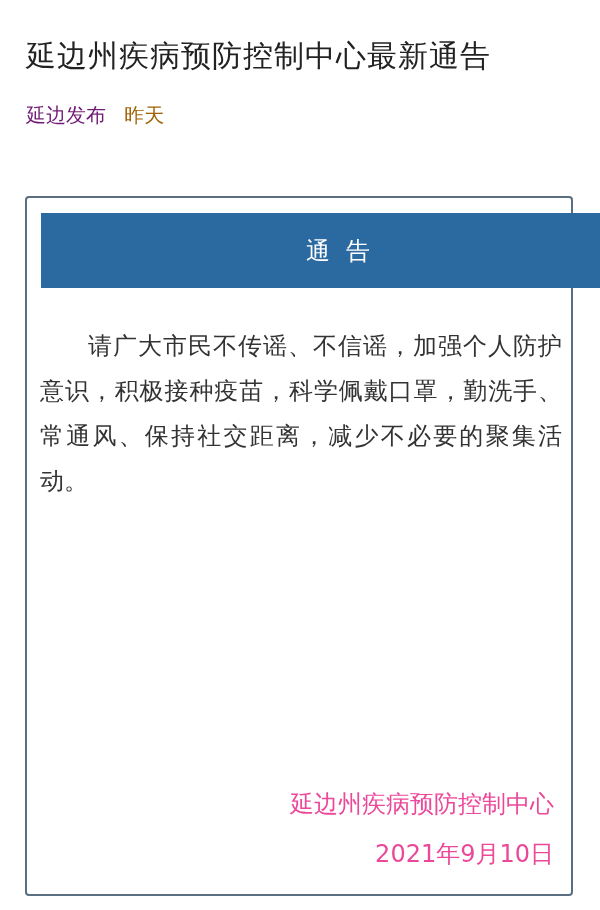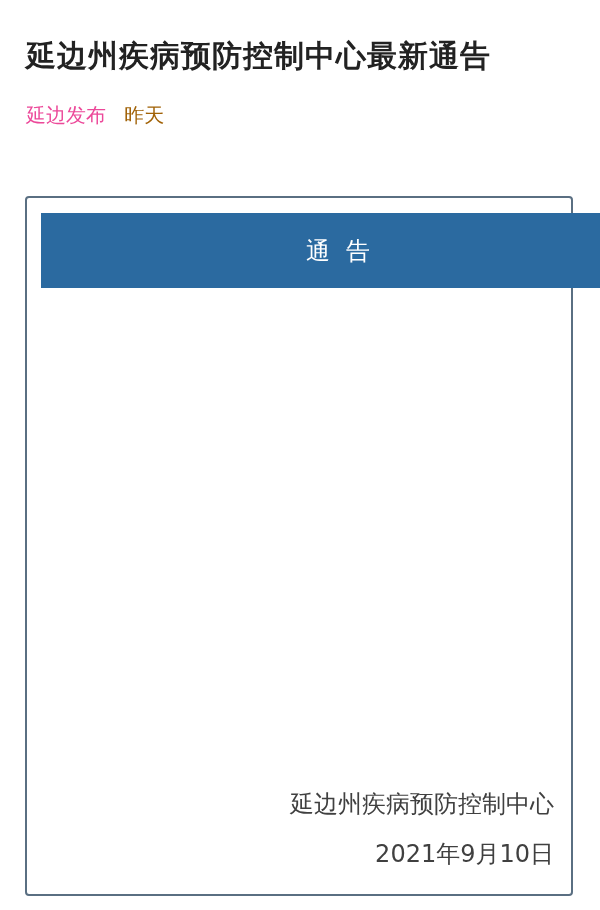--- a/index.html
+++ b/index.html
@@ -1,43 +1,44 @@
 <!DOCTYPE html>
 <html><head>
   <meta charset="utf-8">
   <style>
     html, body { margin:0; padding:0; background:#ffffff; }
     body { width:600px; height:910px; position:relative; overflow:hidden;
            font-family:"DejaVu Sans","Liberation Sans",sans-serif; color:#333; }
-    .title { position:absolute; left:26px; top:36px; font-size:30px; font-weight:bold;
+    .title { position:absolute; left:26px; top:36px; font-size:30px; font-weight:normal;
              color:#222; letter-spacing:1px; white-space:nowrap; }
     .meta { position:absolute; left:26px; top:102px; font-size:20px; white-space:nowrap; }
-    .meta .source { color:#ec4899;margin-top:20px; }
+    .meta .source { color:#701a75;margin-top:20px; }
     .meta .time { color:#a16207; margin-left:12px; }
     .card { position:absolute; left:25px; top:196px; width:548px; height:700px;
             border:2px solid #5a6f82; border-radius:4px; box-sizing:border-box; background:#fff; }
     .banner { position:absolute; left:41px; top:213px; width:516px; height:75px;
               background:#2b6aa0; color:#fff; font-size:24px; display:flex;
               align-items:center; justify-content:center; letter-spacing:16px;padding-left:47px; }
     .body-text { position:absolute; left:40px; top:324px; width:522px; font-size:24px;
                  line-height:45px; color:#333; }
     .body-text p { margin:0; text-indent:2em; text-align:justify; }
-    .sign { position:absolute; right:46px; width:400px; text-align:right; font-size:24px; color:#404040; }
+    .sign { position:absolute; right:46px; width:400px; text-align:right; font-size:24px; color:#ec4899; }
     .sign.org { top:788px; }
     .sign.date { top:838px; }
   </style>
 </head>
 <body>
 
 <div class="title">延边州疾病预防控制中心最新通告</div>
 <div class="meta">
   <span class="source">延边发布</span>
   <span class="time">昨天</span>
 </div>
 
 <div class="card"></div>
 <div class="banner">通告</div>
 
 <div class="body-text">
+  <p>请广大市民不传谣、不信谣，加强个人防护意识，积极接种疫苗，科学佩戴口罩，勤洗手、常通风、保持社交距离，减少不必要的聚集活动。</p>
 </div>
 
 <div class="sign org">延边州疾病预防控制中心</div>
 <div class="sign date">2021年9月10日</div>
 
 </body></html>

